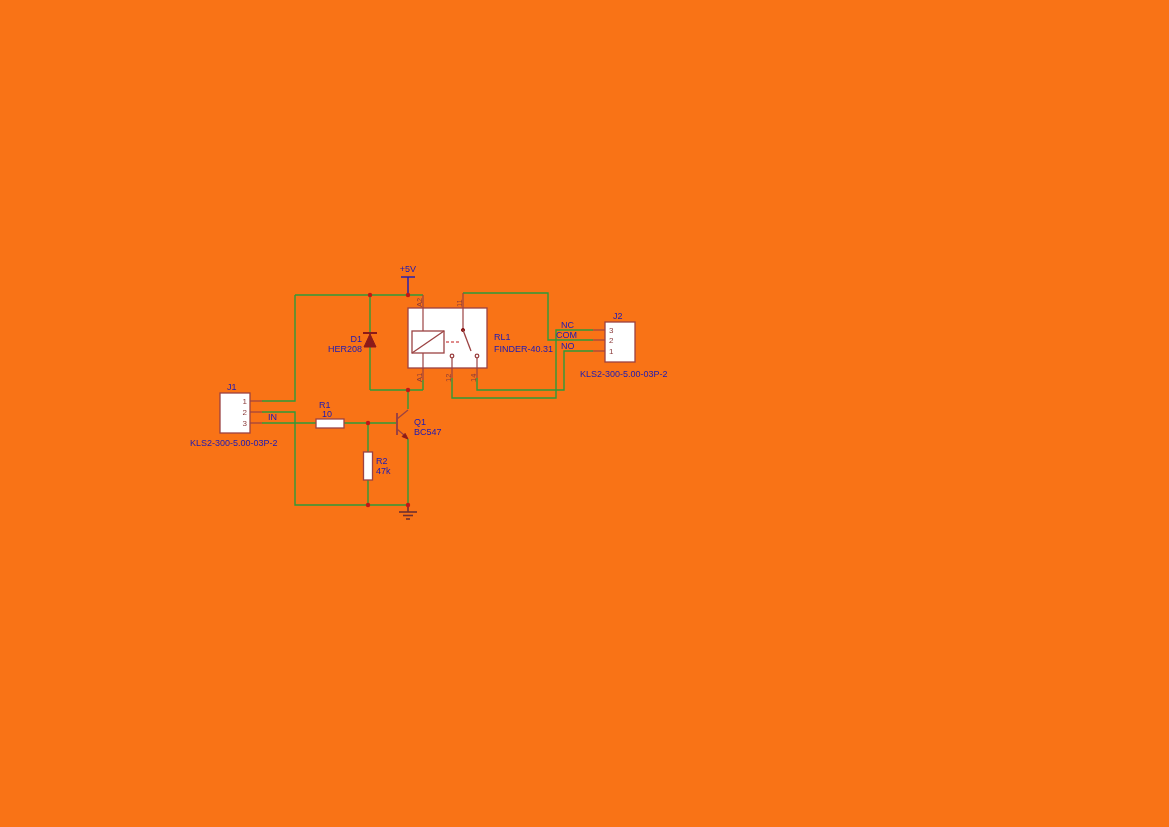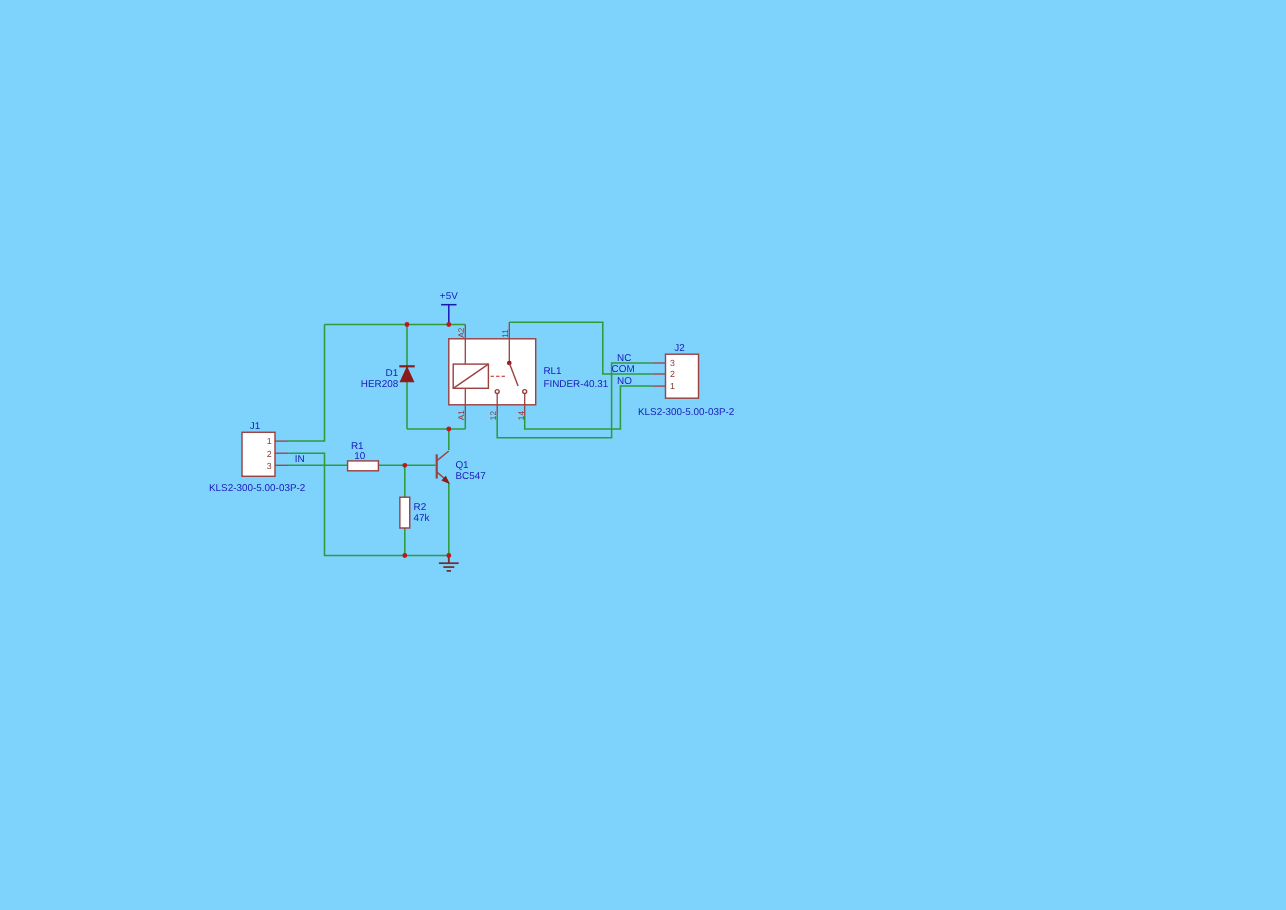--- a/index.html
+++ b/index.html
@@ -1,16 +1,16 @@
 <!DOCTYPE html>
 <html style="--wire: #2e9b3a; --component: #9b4242; --component_fill: #8b1a1a; --junction: #c01818; --label: #1a1ab8; --pin_text: #8a3a3a; --power: #1a1ab8; --ground: #6e3030; --link: #c01818;"><head>
 <meta charset="utf-8">
 <style>
   html,body{margin:0;padding:0;background:#fff;}
-  .canvas{position:relative;width:1169px;height:827px;background:#7dd3fc;overflow:hidden;
+  .canvas{position:relative;width:1169px;height:827px;background:#f97316;overflow:hidden;
           font-family:"Liberation Sans",sans-serif;}
   svg{position:absolute;left:0;top:0;}
   svg text{font-family:"Liberation Sans",sans-serif;}
   .wire{stroke:var(--wire);stroke-width:1.4;fill:none;}
   .pin{stroke:var(--component);stroke-width:1.2;fill:none;}
   .sym{stroke:var(--component);stroke-width:1.3;fill:none;}
   .symw{stroke:var(--component);stroke-width:1.3;fill:#ffffff;}
   .symf{fill:var(--component_fill);stroke:var(--component_fill);}
   .thick{stroke-width:2;}
   .junction{fill:var(--junction);stroke:none;}

